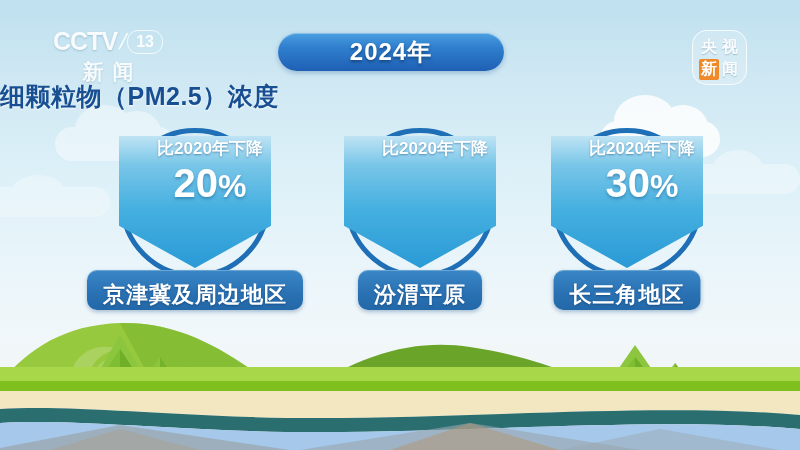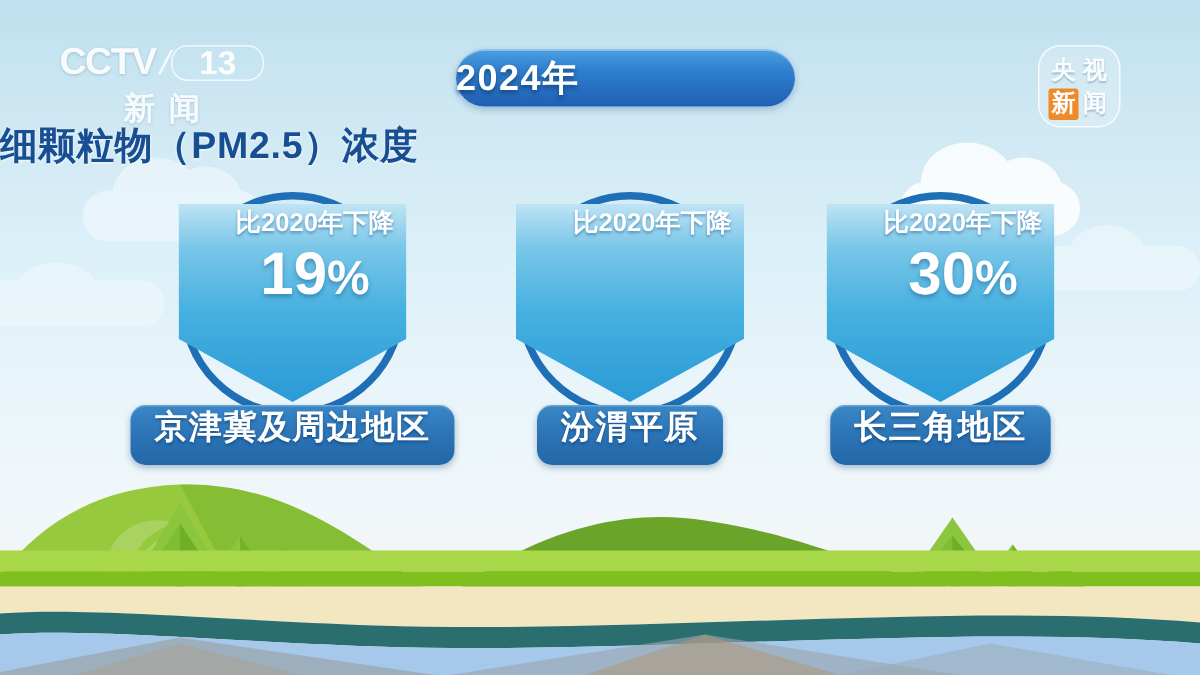--- a/index.html
+++ b/index.html
@@ -20,46 +20,46 @@
   .cg3 { left:690px; top:150px; opacity:.35; }
   .cg4 { left:-20px; top:175px; opacity:.30; }
   .cloud-b { position:absolute; background:#fff; border-radius:999px; }
 
   
   #cctv { position:absolute; left:48px; top:27px; width:120px; height:58px; }
   #cctv .ct { font-size:25px; font-weight:bold; color:rgba(255,255,255,.92);
     letter-spacing:-1px; text-shadow:0 1px 2px rgba(120,160,185,.55); }
   #cctv .slash { display:inline-block; color:rgba(255,255,255,.85); font-size:22px;
     transform:skewX(-14deg); margin:0 1px 0 3px; }
-  #cctv .n13 { display:inline-block; font-size:22px; font-weight:bold;
-    color:rgba(255,255,255,.92); padding:0 18px; border:1.6px solid rgba(255,255,255,.75);
+  #cctv .n13 { display:inline-block; font-size:16px; font-weight:bold;
+    color:rgba(255,255,255,.92); padding:0 8px; border:1.6px solid rgba(255,255,255,.75);
     border-radius:11px; line-height:22px; }
   #cctv .cn { text-align:center; margin-top:2px; font-size:21px; font-weight:bold;
     color:rgba(255,255,255,.9); letter-spacing:9px; text-indent:9px;
     text-shadow:0 1px 2px rgba(120,160,185,.45); }
   .row-inline { display:flex; align-items:center; justify-content:center; }
 
   
   #appbadge { position:absolute; left:692px; top:30px; width:55px; height:55px;
     border-radius:15px; border:1.5px solid rgba(255,255,255,.78);
     background:rgba(255,255,255,.20); overflow:hidden; }
   #appbadge .grid { position:absolute; inset:6px; display:grid;
     grid-template-columns:1fr 1fr; grid-template-rows:1fr 1fr; gap:1px; }
   #appbadge .ch { display:flex; align-items:center; justify-content:center;
     font-size:16px; font-weight:bold; color:rgba(255,255,255,.95);
     text-shadow:0 1px 1px rgba(110,150,175,.5); }
   #appbadge .ch.hot { background:#ef8a2a; color:#fff; border-radius:2px;
     text-shadow:none; }
 
   
-  #title-banner { position:absolute; left:304px; top:33px; width:226px; height:38px;
+  #title-banner { position:absolute; left:278px; top:33px; width:226px; height:38px;
     border-radius:19px;
     background:linear-gradient(180deg,#4a9fe0 0%,#2f7fce 38%,#1f5fb4 100%);
     box-shadow:0 2px 5px rgba(40,90,150,.33), inset 0 1px 0 rgba(255,255,255,.35);
-    display:flex; align-items:center; }
+    display:flex; align-items:center; justify-content:center; }
   #title-banner span { font-size:24px; font-weight:bold; color:#fff;
     letter-spacing:1px; text-shadow:0 2px 3px rgba(15,60,110,.75); }
   #subtitle { position:absolute; left:0; top:80px; width:800px; 
     font-size:25px; font-weight:bold; color:#174f92; letter-spacing:.5px;
     text-shadow:0 1px 2px rgba(255,255,255,.85); }
 
   
   .stat { position:absolute; width:200px; }
   .stat.s0 { left:95px; top:128px; }
   .stat.s1 { left:320px; top:128px; }
@@ -79,21 +79,21 @@
   .sub-line { font-size:17px; font-weight:bold; color:#ffffff; letter-spacing:0;
     line-height:26px; text-shadow:0 1px 2px rgba(30,95,145,.55); }
   .big-num { font-size:40px; font-weight:bold; color:#ffffff; line-height:42px;
     letter-spacing:0; text-shadow:0 2px 3px rgba(30,95,145,.5); }
   .big-num .pct { font-size:32px; }
 
   .pill { position:absolute; top:142px; left:50%; transform:translateX(-50%);
     height:40px; border-radius:10px;
     background:linear-gradient(180deg,#3a87c6 0%,#2a72b4 55%,#2368a8 100%);
     box-shadow:0 2px 4px rgba(30,80,130,.35), inset 0 1px 0 rgba(255,255,255,.25);
-    display:flex; align-items:flex-start; justify-content:center;
+    display:flex; align-items:flex-end; justify-content:center;
     padding:0 16px; white-space:nowrap; }
   .pill span { font-size:22px; font-weight:bold; color:#fff; letter-spacing:1px;
     text-shadow:0 1px 2px rgba(15,60,110,.6); }
 
   
   #landscape { position:absolute; left:0; bottom:0; width:800px; height:145px; }
   #landscape svg { display:block; width:800px; height:145px; }
 </style>
 </head>
 <body>
@@ -140,21 +140,21 @@
   <div id="title-banner">
     <span>2024年</span>
   </div>
   <div id="subtitle">细颗粒物（PM2.5）浓度</div>
 
   <div class="stat s0">
     <div class="ring"></div>
     <div class="chev"></div>
     <div class="chev-txt">
       <div class="sub-line">比2020年下降</div>
-      <div class="big-num"><span>19</span><span class="pct">%</span></div>
+      <div class="big-num"><span>20</span><span class="pct">%</span></div>
     </div>
     <div class="pill">
       <span>京津冀及周边地区</span>
     </div>
   </div>
 
   <div class="stat s1">
     <div class="ring"></div>
     <div class="chev"></div>
     <div class="chev-txt">

